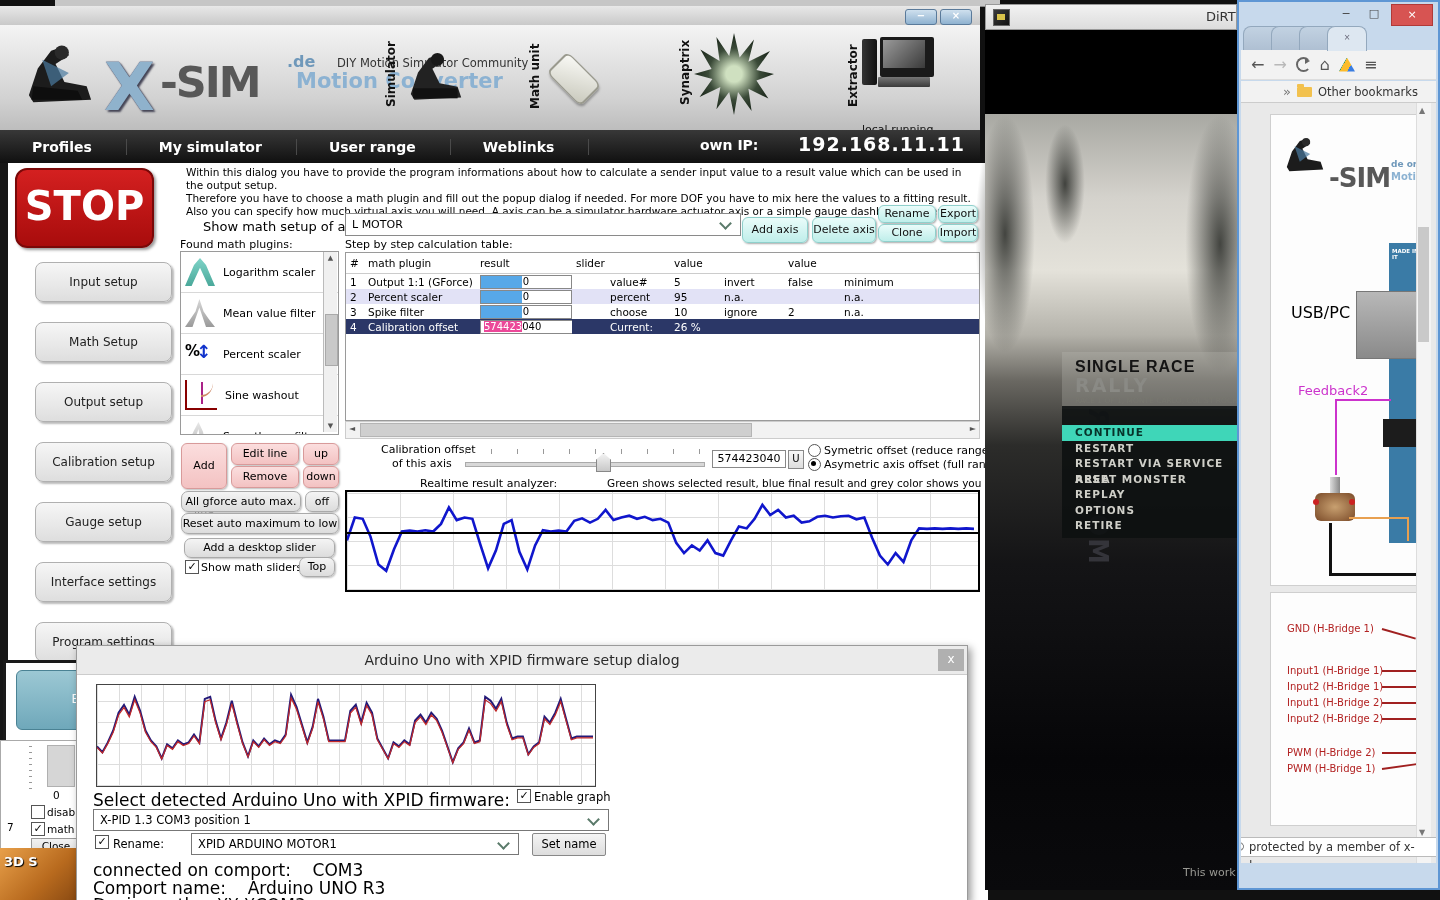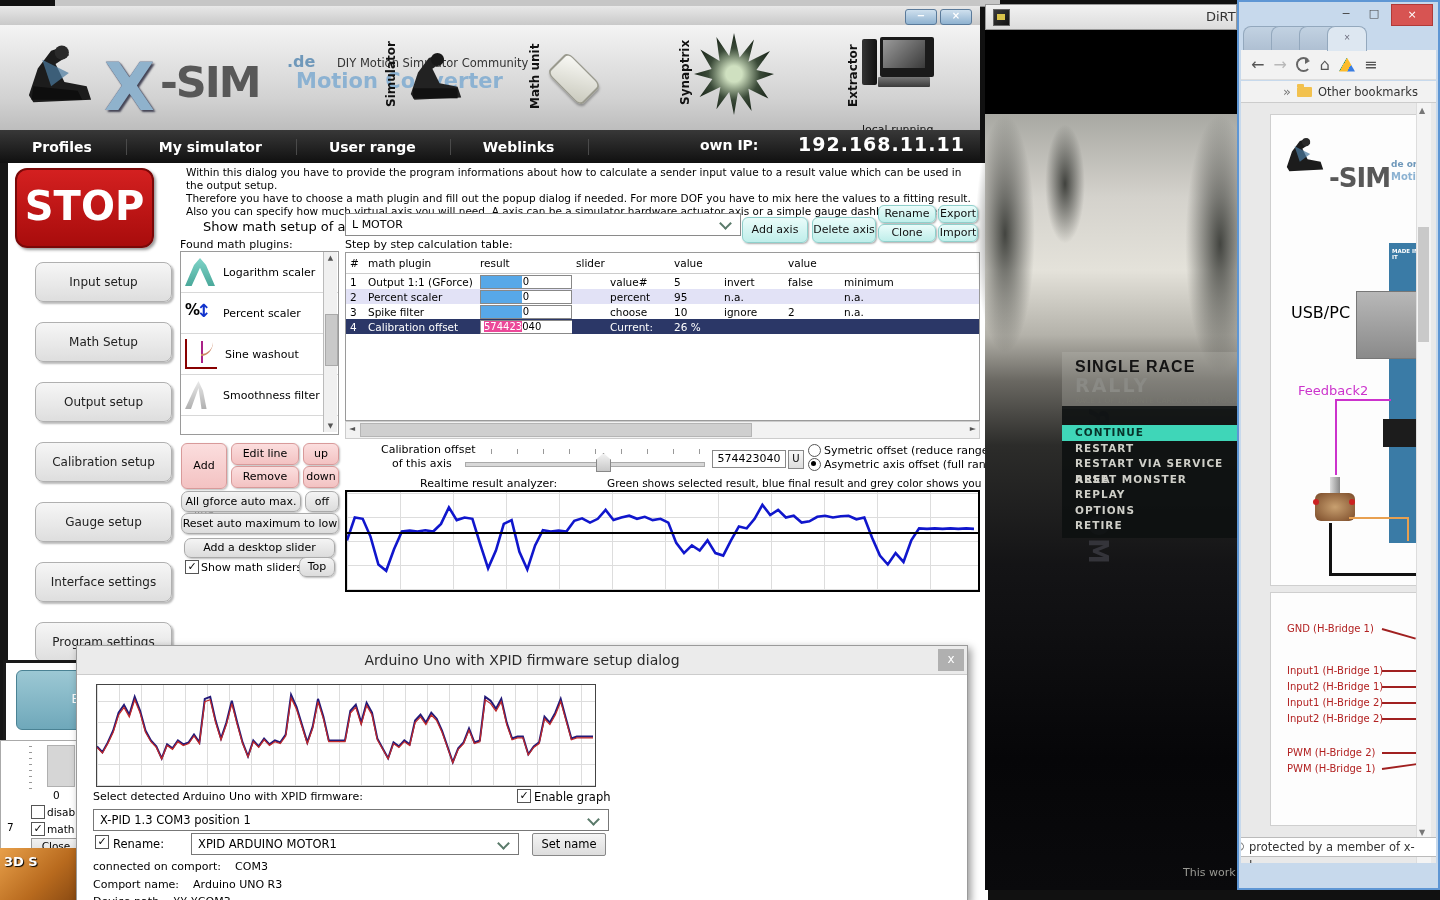--- a/index.html
+++ b/index.html
@@ -125,21 +125,21 @@
 
   
   .ard{left:76px;top:645px;width:890px;height:255px;background:#fff;border:1px solid #9a9a9a;box-shadow:3px 3px 8px rgba(0,0,0,.4);z-index:30;}
   .ard-title{height:28px;background:#ebebeb;border-bottom:1px solid #ccc;text-align:center;line-height:28px;font-size:14px;color:#2a2a2a;}
   .ard-close{position:absolute;right:3px;top:3px;width:26px;height:22px;background:#b0b0b0;color:#fff;text-align:center;line-height:21px;font-size:12px;}
   .ard-graph{position:absolute;left:19px;top:38px;width:498px;height:101px;border:1px solid #444;background:#fff;
              background-image:repeating-linear-gradient(90deg,#ddd 0 1px,transparent 1px 22px),repeating-linear-gradient(0deg,#ddd 0 1px,transparent 1px 21px);}
   .ard label,.ard .t{font-size:11.5px;}
   .ard-dd{position:absolute;left:16px;width:508px;height:20px;border:1px solid #777;background:#fff;line-height:20px;padding-left:6px;font-size:11.5px;}
   .setname{position:absolute;left:455px;top:187px;width:72px;height:21px;background:linear-gradient(#f4f4f4,#ddd);border:1px solid #888;border-radius:2px;text-align:center;line-height:20px;font-size:11.5px;}
-  .ard-row{position:absolute;left:16px;font-size:11px;}
+  .ard-row{position:absolute;left:16px;font-size:17px;}
 
   
   .dirt{left:985px;top:4px;width:252px;height:886px;background:#000;z-index:40;}
   .dirt-tb{height:24px;background:linear-gradient(#f2f2f2,#dcdcdc);border:1px solid #999;position:relative;}
   .dirt-ico{position:absolute;left:7px;top:4px;width:15px;height:15px;background:linear-gradient(135deg,#3a3a3a,#111);border:1px solid #666;}
   .dirt-ico::after{content:"";position:absolute;left:3px;top:4px;width:8px;height:6px;background:#d8c24a;}
   .dirt-title{position:absolute;left:220px;top:4px;font-size:13px;color:#333;white-space:nowrap;}
   .dirt-photo{position:absolute;left:0;top:110px;width:252px;height:460px;
     background:linear-gradient(180deg,#a8a8a2 0%,#d4d2cc 18%,#e4e2da 34%,#b4b2aa 48%,#6a6862 58%,#2c2c2a 72%,#121214 100%);}
   .tree{position:absolute;background:radial-gradient(ellipse,rgba(40,42,38,.85),rgba(40,42,38,0) 70%);}
@@ -300,20 +300,24 @@
   <div class="cyan-btn" style="left:878px;top:205px;width:56px;height:16px;line-height:16px;z-index:11;">Rename</div>
   <div class="cyan-btn" style="left:938px;top:205px;width:38px;height:16px;line-height:16px;z-index:11;">Export</div>
   <div class="cyan-btn" style="left:878px;top:224px;width:56px;height:16px;line-height:16px;z-index:11;">Clone</div>
   <div class="cyan-btn" style="left:938px;top:224px;width:38px;height:16px;line-height:16px;z-index:11;">Import</div>
 
   <div class="abs sec-label" style="left:180px;top:238px;z-index:11;">Found math plugins:</div>
   <div class="abs plug-list" style="z-index:11;">
     <div class="plug">
       <span class="picon pi-log"></span>
       <span class="plabel">Logarithm scaler</span>
+    </div>
+      <div class="plug">
+      <span class="picon pi-mean"></span>
+      <span class="plabel">Mean value filter</span>
     </div>
       <div class="plug">
       <span class="picon pi-percent"></span>
       <span class="plabel">Percent scaler</span>
     </div>
       <div class="plug">
       <span class="picon pi-sine"></span>
       <span class="plabel">Sine washout</span>
     </div>
       <div class="plug">

